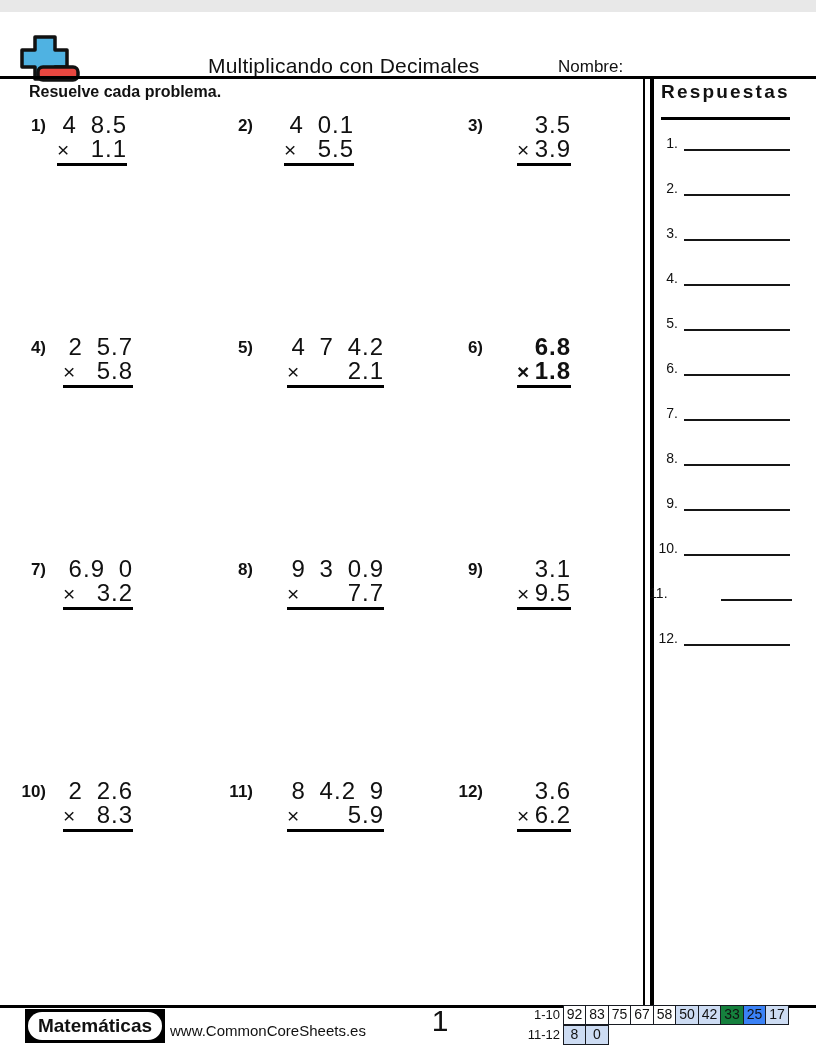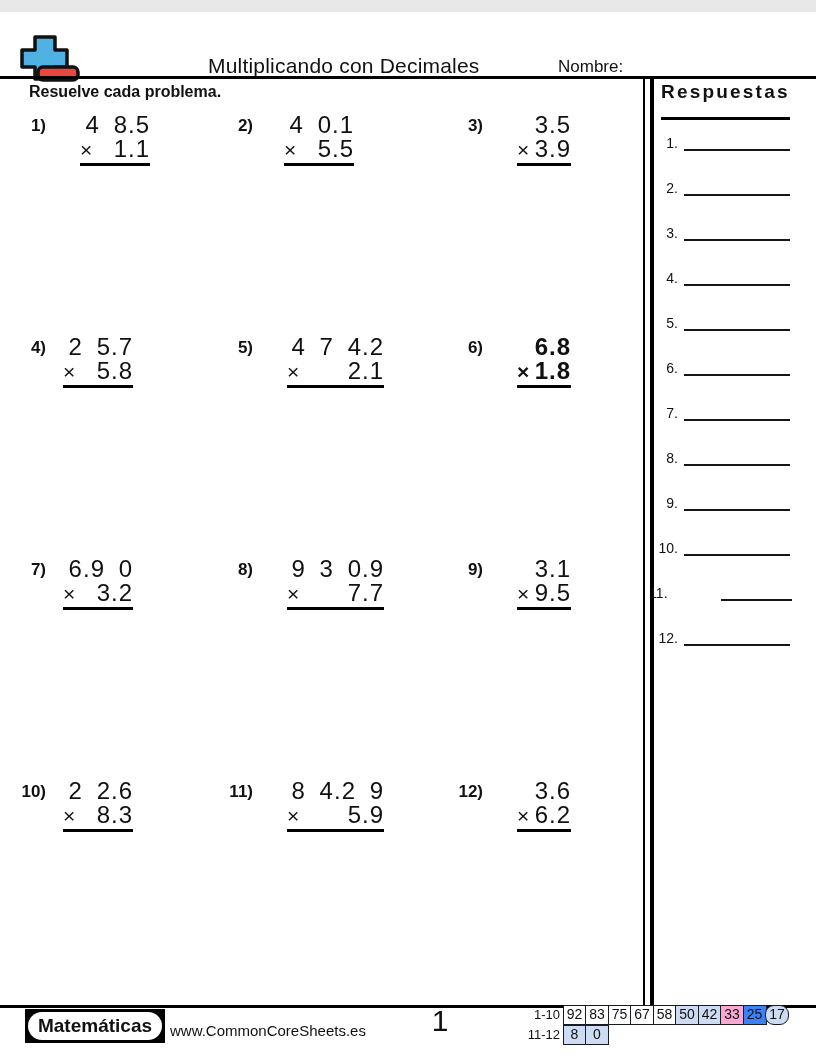--- a/index.html
+++ b/index.html
@@ -110,21 +110,21 @@
         <span class="answer-line"></span>
       </div>
       <div class="answer-row" style="top: 616px;">
         <span class="answer-num">12.</span>
         <span class="answer-line"></span>
       </div>
     </div>
 
   <div id="problems-area">
       <div class="problem-label" style="left: 6px; top: 104px;">1)</div>
-      <div class="problem-block" style="left: 80px; top: 101px; width: 70px;">
+      <div class="problem-block" style="left: 57px; top: 101px; width: 70px;">
         <div class="problem-top">4 8.5</div>
         <div class="problem-bottom">
           <span class="times-sign">×</span>
           <span class="bottom-factor">1.1</span>
         </div>
       </div>
       <div class="problem-label" style="left: 213px; top: 104px;">2)</div>
       <div class="problem-block" style="left: 284px; top: 101px; width: 70px;">
         <div class="problem-top">4 0.1</div>
         <div class="problem-bottom">
@@ -223,23 +223,23 @@
   <div id="score-table">
       <div class="score-row" style="top: 993px;">
         <span class="score-label">1-10</span>
         <span class="score-cell">92</span>
         <span class="score-cell">83</span>
         <span class="score-cell">75</span>
         <span class="score-cell">67</span>
         <span class="score-cell">58</span>
         <span class="score-cell" style="background: rgb(205, 220, 243);">50</span>
         <span class="score-cell" style="background: rgb(205, 220, 243);">42</span>
-        <span class="score-cell" style="background: #f9a8d4;">33</span>
+        <span class="score-cell" style="background: #15803d;">33</span>
         <span class="score-cell" style="background: #3b82f6;">25</span>
-        <span class="score-cell" style="background: rgb(205, 220, 243); border-radius: 9px;">17</span>
+        <span class="score-cell" style="background: rgb(205, 220, 243);">17</span>
       </div>
       <div class="score-row" style="top: 1013px;">
         <span class="score-label">11-12</span>
         <span class="score-cell" style="background: rgb(205, 220, 243);">8</span>
         <span class="score-cell" style="background: rgb(205, 220, 243);">0</span>
       </div>
     </div>
 
 </div>
 

